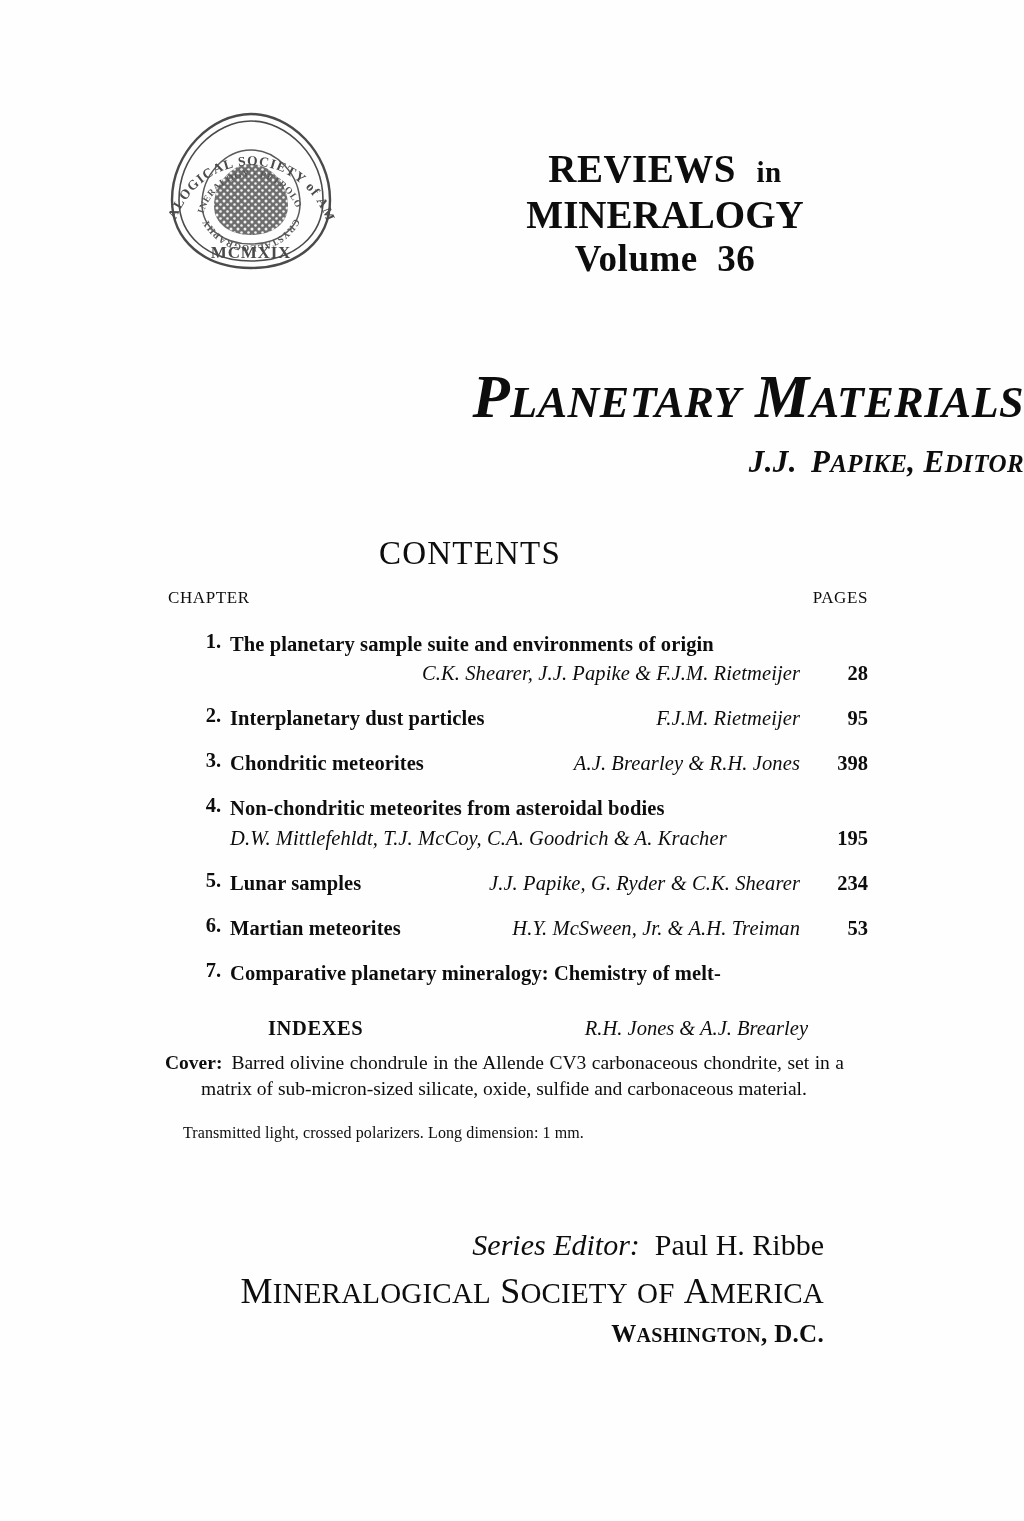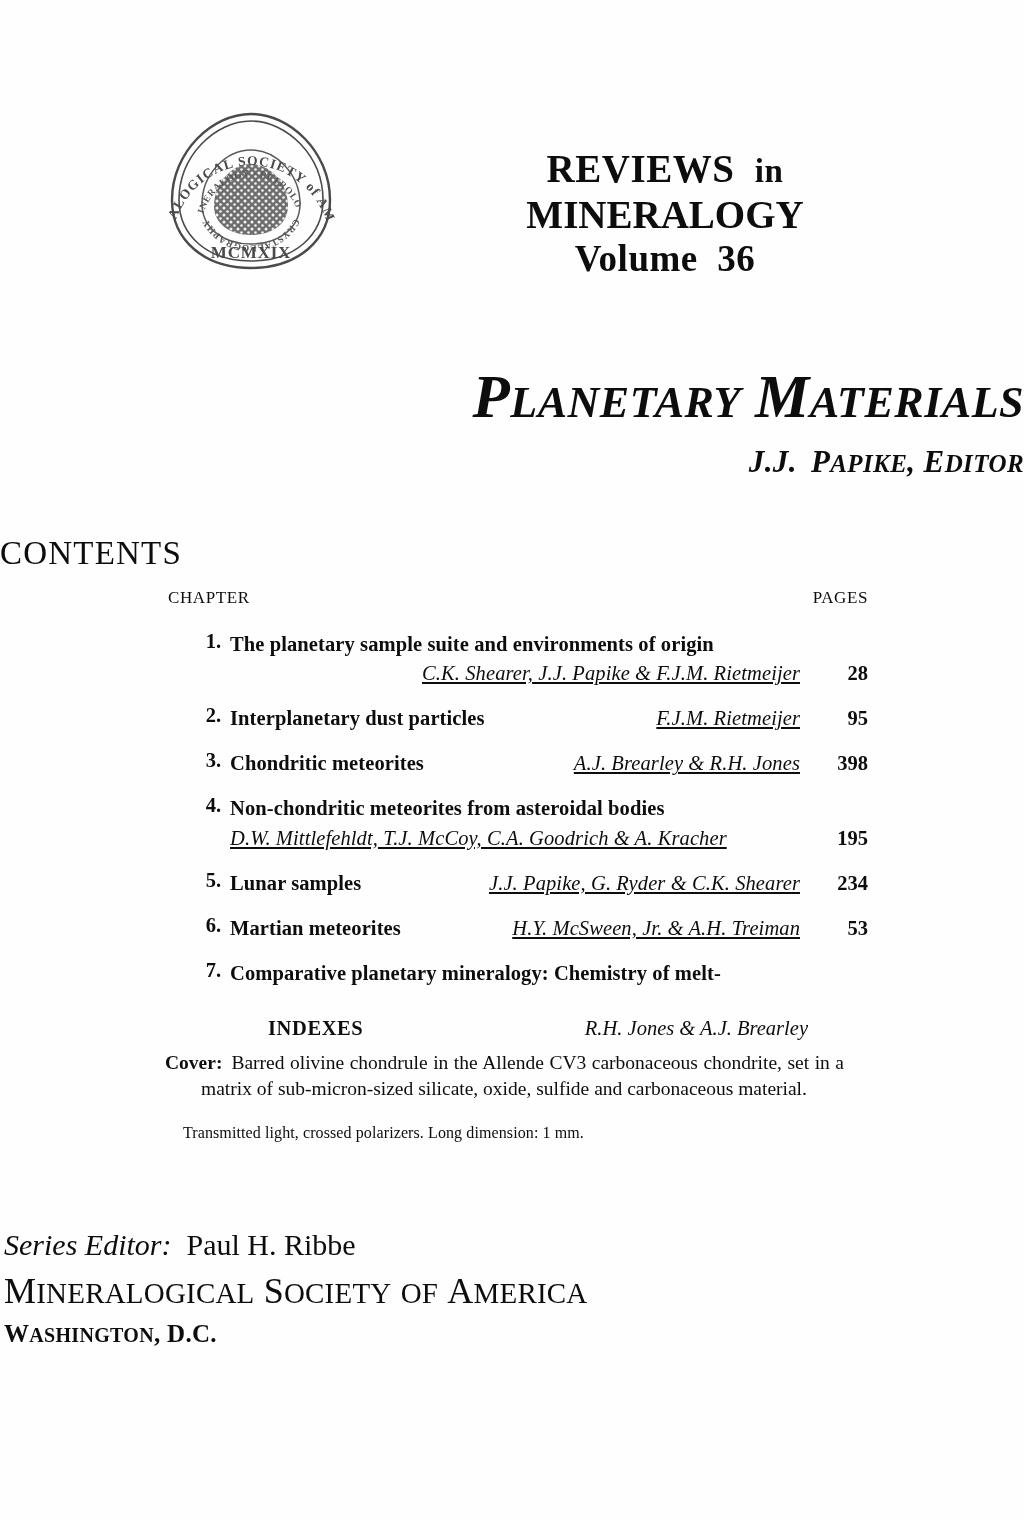--- a/index.html
+++ b/index.html
@@ -51,21 +51,21 @@
   .masthead .m-line {
     font-weight: bold;
     font-size: 40px;
     letter-spacing: 0.5px;
     white-space: nowrap;
   }
   .masthead .m-line.l1 { font-size: 39px; }
   .masthead .m-line.l2 { font-size: 39px; letter-spacing: 0px;}
   .masthead .m-line.l3 { font-size: 37px; }
   .masthead .small-in {
-    font-size: 33px;
+    font-size: 29px;
     font-weight: bold;
   }
 
   
   .title-block {
     position: absolute;
     top: 362px;
     left: 0;
     width: 1024px;
     text-align: right;
@@ -90,21 +90,21 @@
   .editor-line .sc { font-size: 25px; }
   .editor-line .ed-cap { font-size: 31px; }
   .gap-sm { display: inline-block; width: 14px; }
 
   
   .contents-heading {
     position: absolute;
     top: 535px;
     left: 0;
     width: 940px;
-    text-align: left;
+    text-align: center;
     font-size: 33px;
     letter-spacing: 1.2px;
   }
 
   .toc {
     position: absolute;
     top: 588px;
     left: 168px;
     width: 700px;
   }
@@ -140,21 +140,20 @@
     line-height: 1.42;
     min-height: 29px;
   }
   .entry .ttl {
     font-weight: bold;
     letter-spacing: 0.1px;
   }
   .entry .auth {
     font-style: italic;
     letter-spacing: 0.1px;
-    text-decoration: underline;
   }
   .entry .pgnum {
     position: absolute;
     right: 0;
     top: 0;
     width: 50px;
     text-align: right;
     font-weight: bold;
   }
 
@@ -217,23 +216,23 @@
     left: 183px;
     width: 661px;
     font-size: 16px;
     letter-spacing: 0.1px;
   }
 
   
   .footer {
     position: absolute;
     top: 1228px;
-    left: 4px;
+    left: 12px;
     width: 812px;
-    text-align: left;
+    text-align: right;
   }
   .series-editor {
     font-size: 30px;
     white-space: nowrap;
   }
   .series-editor .se-lbl {
     font-style: italic;
   }
   .series-editor .se-name {
     font-style: normal;

